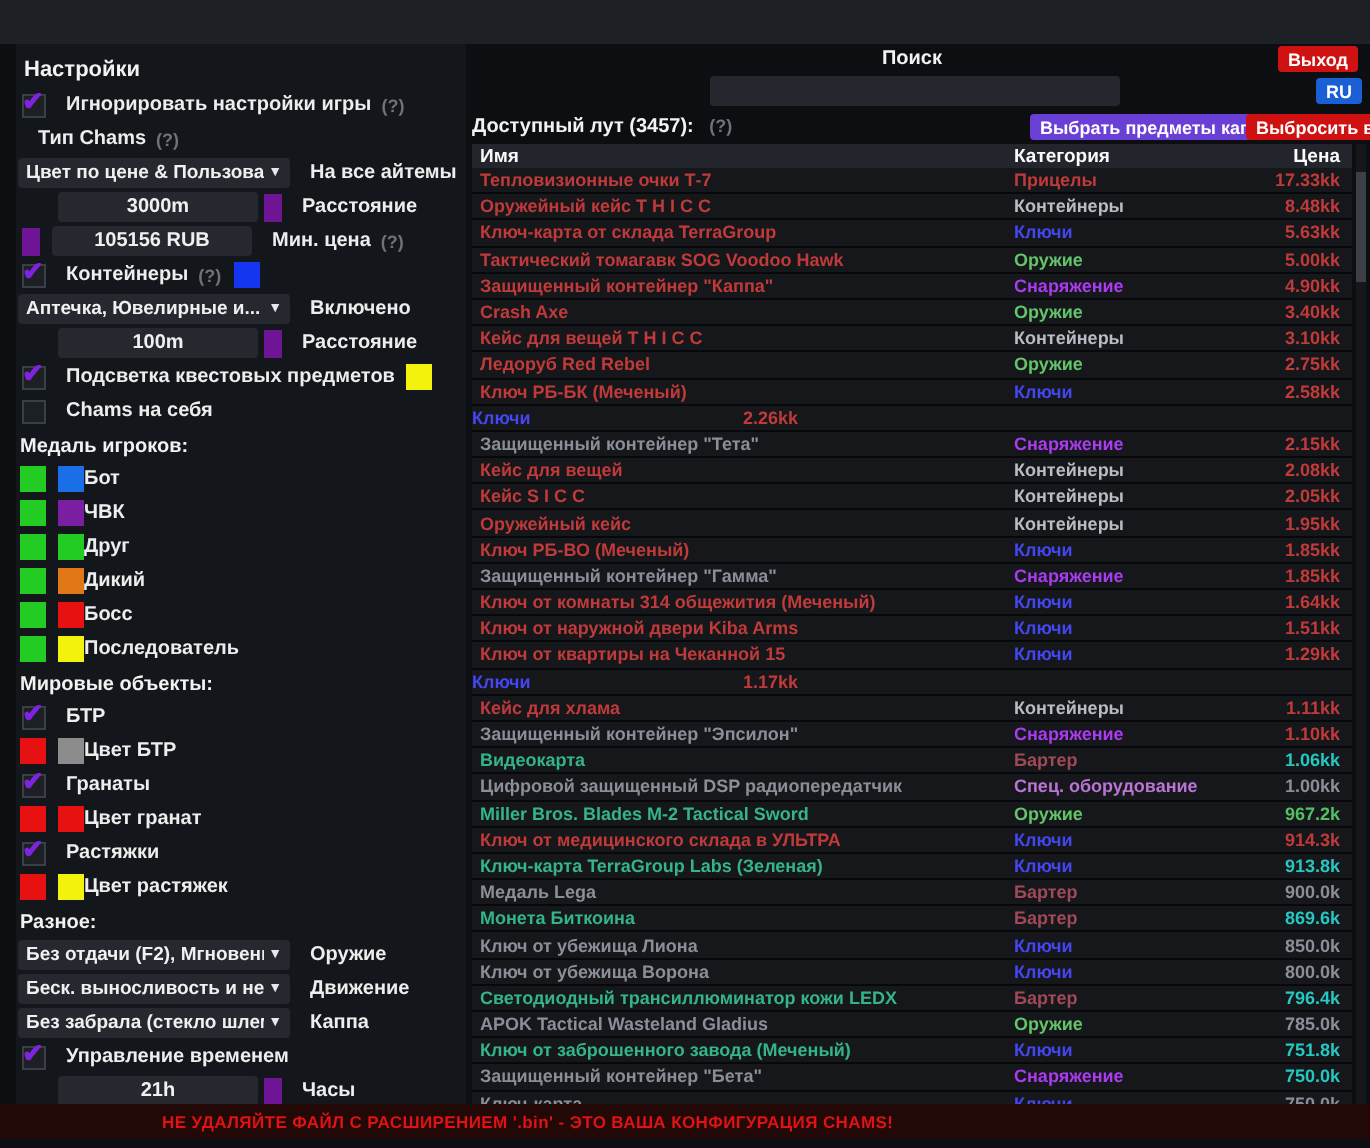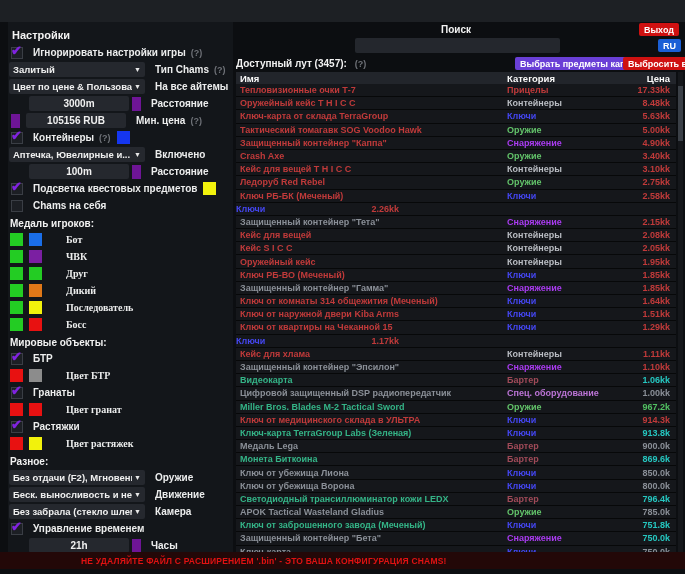--- a/index.html
+++ b/index.html
@@ -25,21 +25,21 @@
   .mark { position:absolute; left:-1px; top:-5px; font-size:13px; color:#8023e0; }
   .select { width:136px; height:15px; background:#25282e; border-radius:2px; display:flex; align-items:center; justify-content:space-between; padding:0 4px; flex:0 0 auto; }
   .sel-v { color:#f0f0f0; font-size:9.5px; white-space:nowrap; overflow:hidden; max-width:120px; }
   .arr { color:#e8e8e8; font-size:7px; margin-left:2px; }
   .inp { width:100px; height:15px; margin-left:20px; background:#25282e; border-radius:2px; color:#f0f0f0; font-size:10px; text-align:center; line-height:15px; flex:0 0 auto; }
   .inp-l { margin-left:6px; }
   .sw-tall { width:9px; height:14px; margin-left:3px; flex:0 0 auto; }
   .sw-tall-first { margin-left:2px; }
   .sq { width:13px; height:13px; margin-left:6px; flex:0 0 auto; }
   .sq-first { margin-left:1px; }
-  .colors .s-label { margin-left:24px;font-family:Liberation Serif, serif; }
+  .colors .s-label { margin-left:0; }
 
   
   .search-label { position:absolute; left:236px; top:24px; width:440px; text-align:center; color:#f2f2f2; font-size:10px; }
   .search-input { position:absolute; left:355px; top:38px; width:205px; height:15px; background:#24272d; border:none; outline:none; border-radius:2px; color:#fff; font-size:10px; padding:0 4px; font-family:"Liberation Sans",sans-serif; }
   .btn { position:absolute; color:#fff; font-size:9px; border-radius:2px; display:flex; align-items:center; justify-content:center; padding:0 5px; height:13px; cursor:default; white-space:nowrap; }
   .btn-exit { right:6px; top:23px;margin-left:38px; }
   .btn-lang { right:4px; top:39px; height:13px; }
   .btn-kappa { left:515px; top:57px; }
   .btn-drop { left:623px; top:57px; }
   .loot-title { position:absolute; left:236px; top:58px; color:#f2f2f2; font-size:10px; }
@@ -69,24 +69,20 @@
   <div class="panel-title">Настройки</div>
   <div class="controls">
       <div class="s-row">
         <span class="cb">
           <span class="mark">✔</span>
         </span>
         <span class="s-label">Игнорировать настройки игры</span>
         <span class="help">(?)</span>
       </div>
       <div class="s-row">
-        <div class="select">
-          <span class="sel-v">Залитый</span>
-          <span class="arr">▼</span>
-        </div>
         <span class="s-label">Тип Chams</span>
         <span class="help">(?)</span>
       </div>
       <div class="s-row">
         <div class="select">
           <span class="sel-v">Цвет по цене &amp; Пользователь</span>
           <span class="arr">▼</span>
         </div>
         <span class="s-label">На все айтемы</span>
       </div>
@@ -148,27 +144,27 @@
         <span class="sq" style="background: rgb(35, 204, 35);"></span>
         <span class="s-label">Друг</span>
       </div>
       <div class="s-row colors">
         <span class="sq sq-first" style="background: rgb(35, 204, 35);"></span>
         <span class="sq" style="background: rgb(224, 120, 24);"></span>
         <span class="s-label">Дикий</span>
       </div>
       <div class="s-row colors">
         <span class="sq sq-first" style="background: rgb(35, 204, 35);"></span>
+        <span class="sq" style="background: rgb(232, 17, 17);"></span>
+        <span class="s-label">Босс</span>
+      </div>
+      <div class="s-row colors">
+        <span class="sq sq-first" style="background: rgb(35, 204, 35);"></span>
         <span class="sq" style="background: rgb(242, 242, 12);"></span>
         <span class="s-label">Последователь</span>
-      </div>
-      <div class="s-row colors">
-        <span class="sq sq-first" style="background: rgb(35, 204, 35);"></span>
-        <span class="sq" style="background: rgb(232, 17, 17);"></span>
-        <span class="s-label">Босс</span>
       </div>
       <div class="s-header">Мировые объекты:</div>
       <div class="s-row">
         <span class="cb">
           <span class="mark">✔</span>
         </span>
         <span class="s-label">БТР</span>
       </div>
       <div class="s-row colors">
         <span class="sq sq-first" style="background: rgb(232, 17, 17);"></span>
@@ -210,21 +206,21 @@
           <span class="sel-v">Беск. выносливость и нет уста</span>
           <span class="arr">▼</span>
         </div>
         <span class="s-label">Движение</span>
       </div>
       <div class="s-row">
         <div class="select">
           <span class="sel-v">Без забрала (стекло шлема)</span>
           <span class="arr">▼</span>
         </div>
-        <span class="s-label">Камера</span>
+        <span class="s-label">Каппа</span>
       </div>
       <div class="s-row">
         <span class="cb">
           <span class="mark">✔</span>
         </span>
         <span class="s-label">Управление временем</span>
       </div>
       <div class="s-row">
         <div class="inp">21h</div>
         <span class="sw-tall" style="background: rgb(110, 21, 150);"></span>

